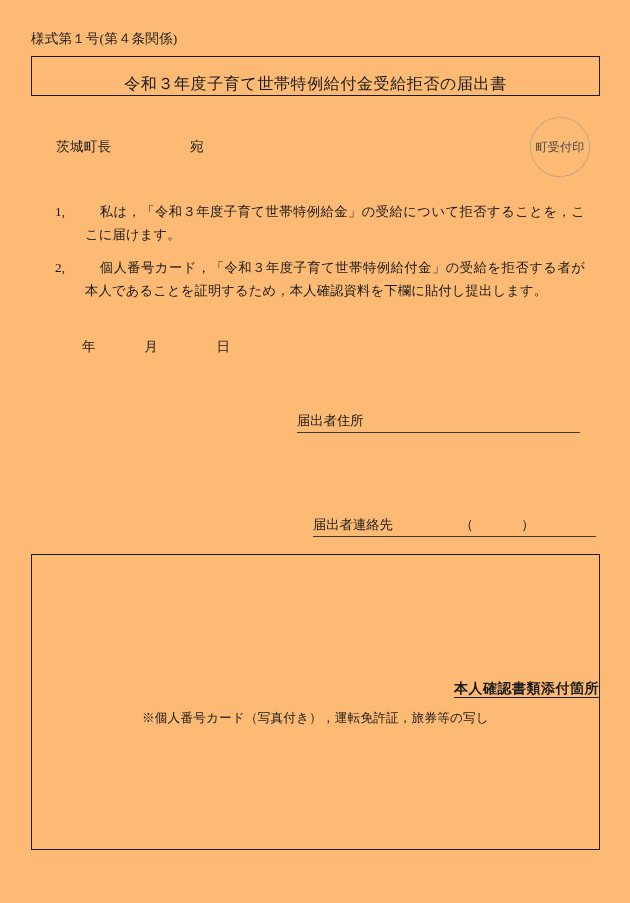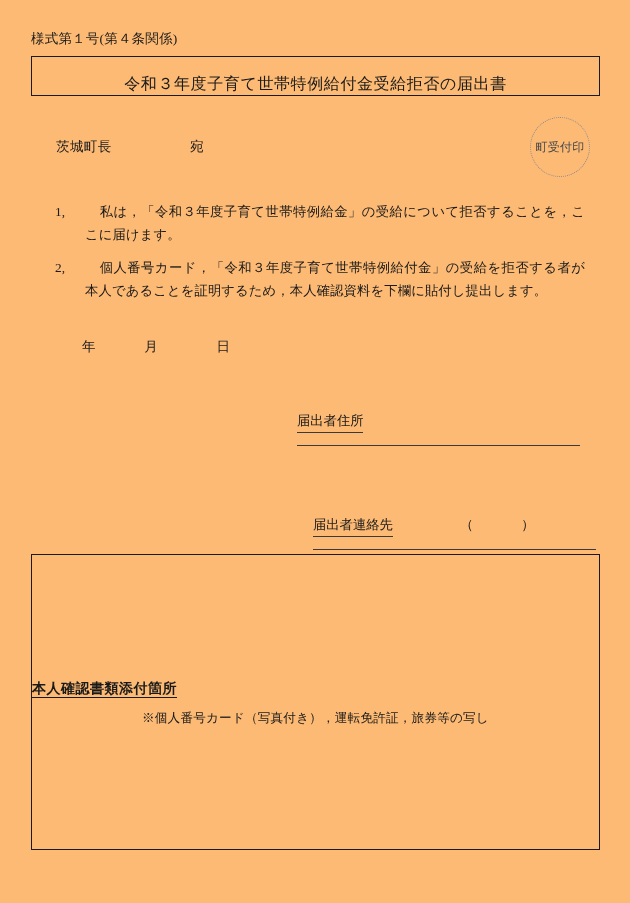--- a/index.html
+++ b/index.html
@@ -122,21 +122,21 @@
   }
   .date-gap-1 { width: 42px; }
   .date-gap-2 { width: 52px; }
 
   
   .sig-field {
     position: absolute;
     left: 297px;
     width: 283px;
     border-bottom: 1px solid #3a3a3a;
-    padding-bottom: 15px;
+    padding-bottom: 2px;
     font-size: 13.3px;
     white-space: nowrap;
   }
   .sig-addr   { top: 412px; }
   .sig-name   { top: 465px; }
   .sig-phone  { top: 516px; margin-left: 16px; }
   .sig-label {
     border-bottom: 1px solid #3a3a3a;
     padding-bottom: 2px;
     margin-bottom: -3px;
@@ -156,21 +156,21 @@
     width: 569px;
     height: 296px;
     border: 1.6px solid #1a1a1a;
     box-sizing: border-box;
   }
   .attach-heading {
     position: absolute;
     left: 0;
     right: 0;
     top: 125px;
-    text-align: left;
+    text-align: right;
     font-size: 14px;
     font-weight: bold;
     letter-spacing: 0.5px;
   }
   .attach-heading span {
     border-bottom: 1.4px solid #1a1a1a;
     padding-bottom: 1px;
   }
   .attach-note {
     position: absolute;

